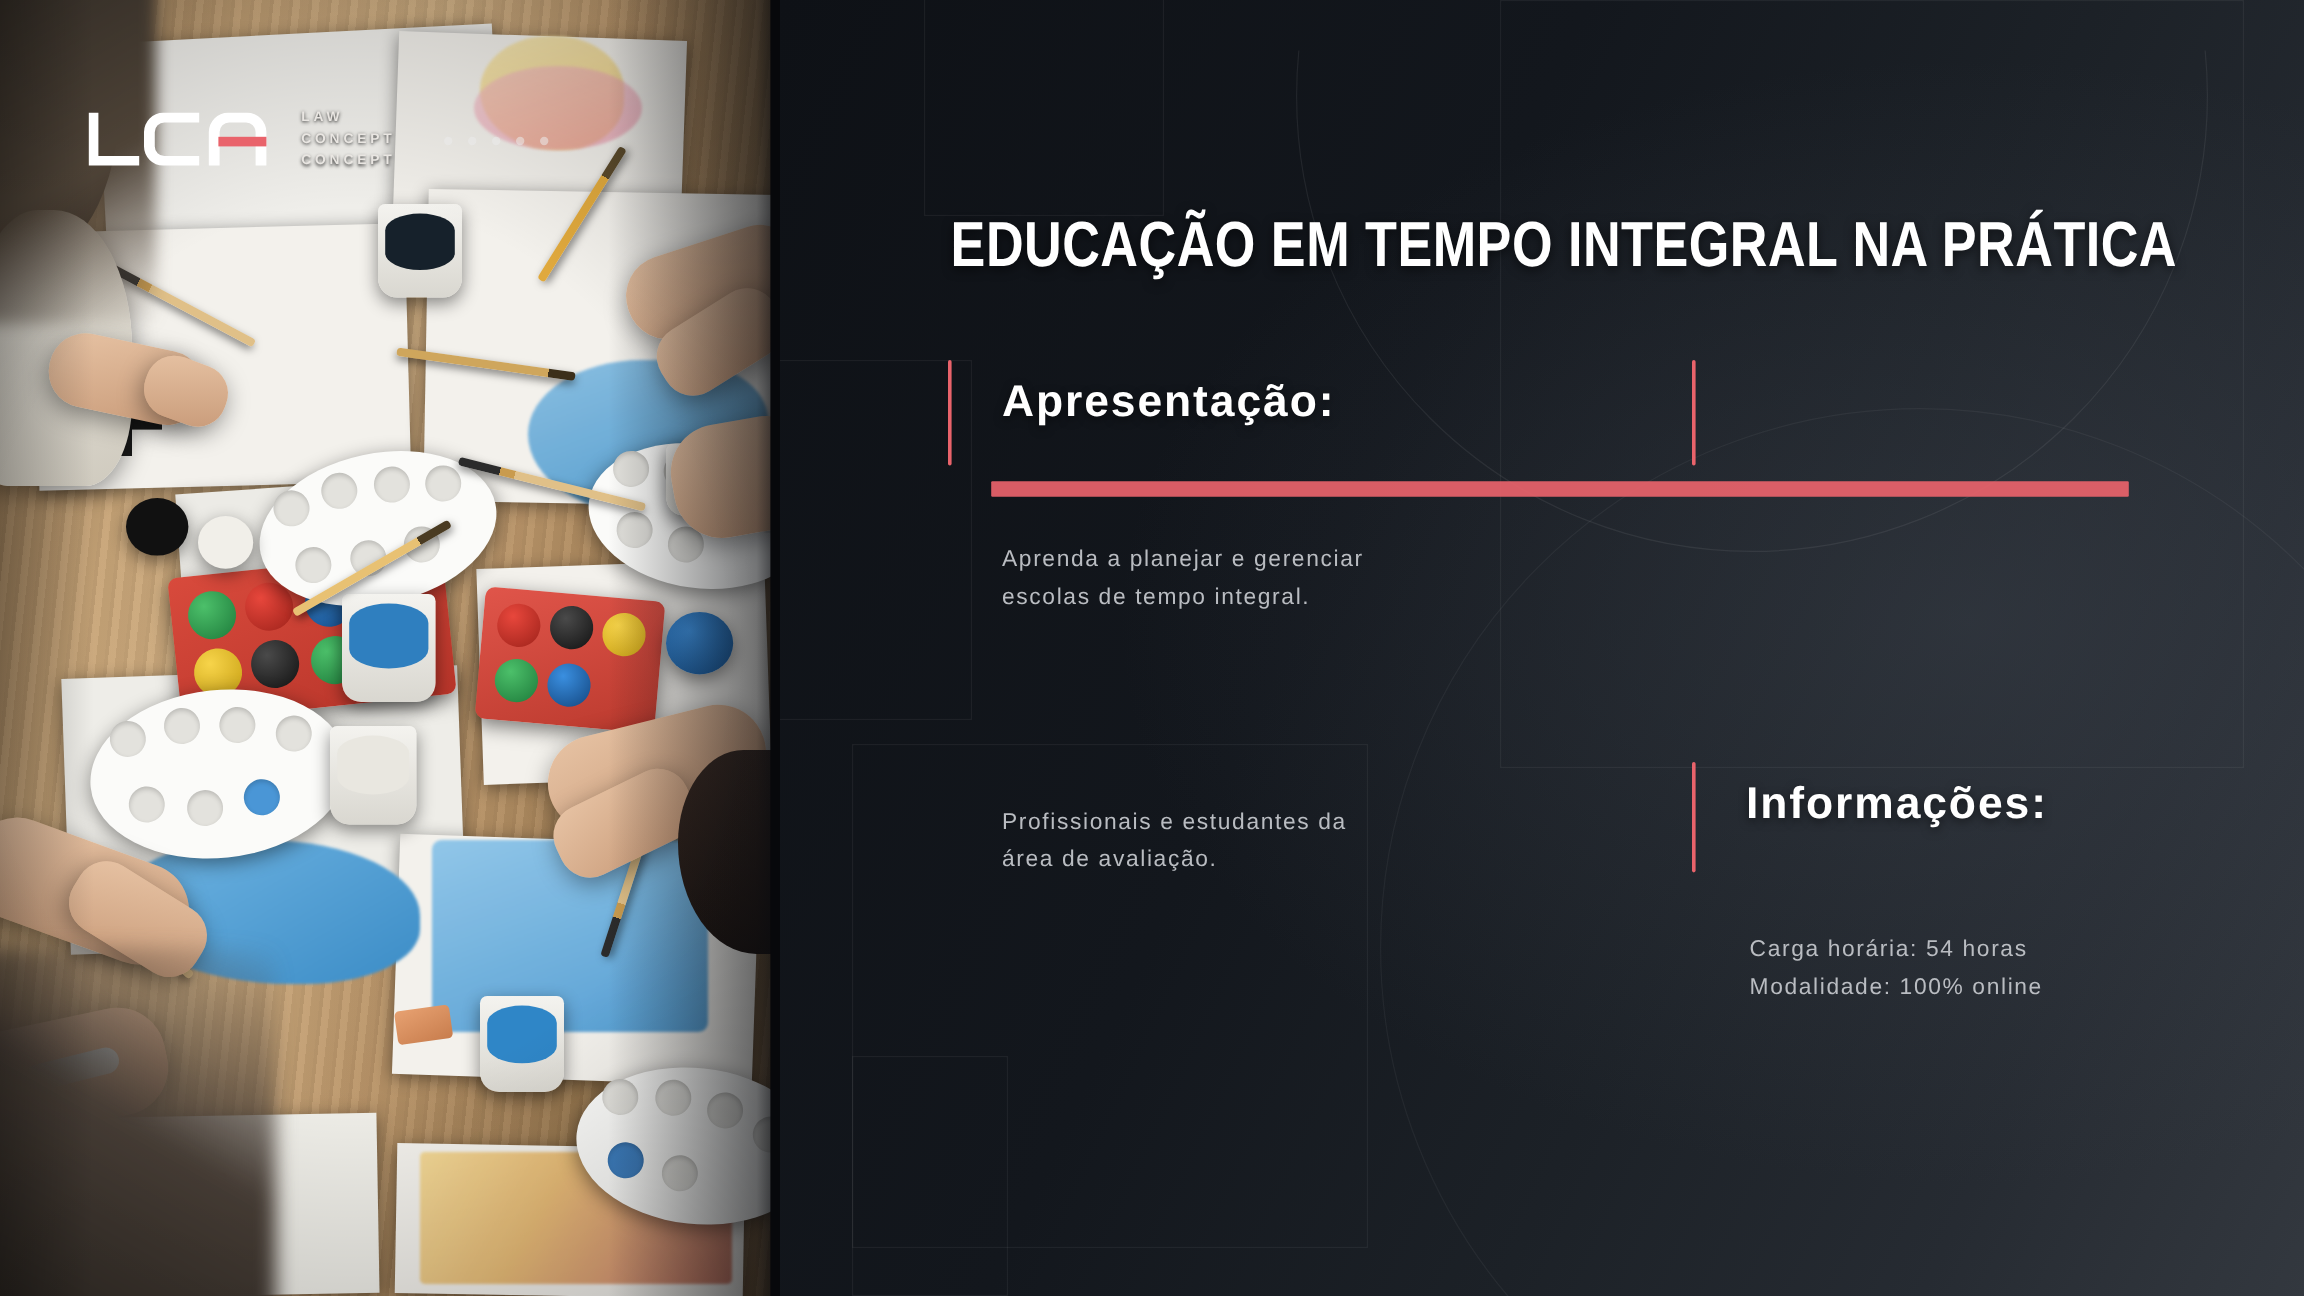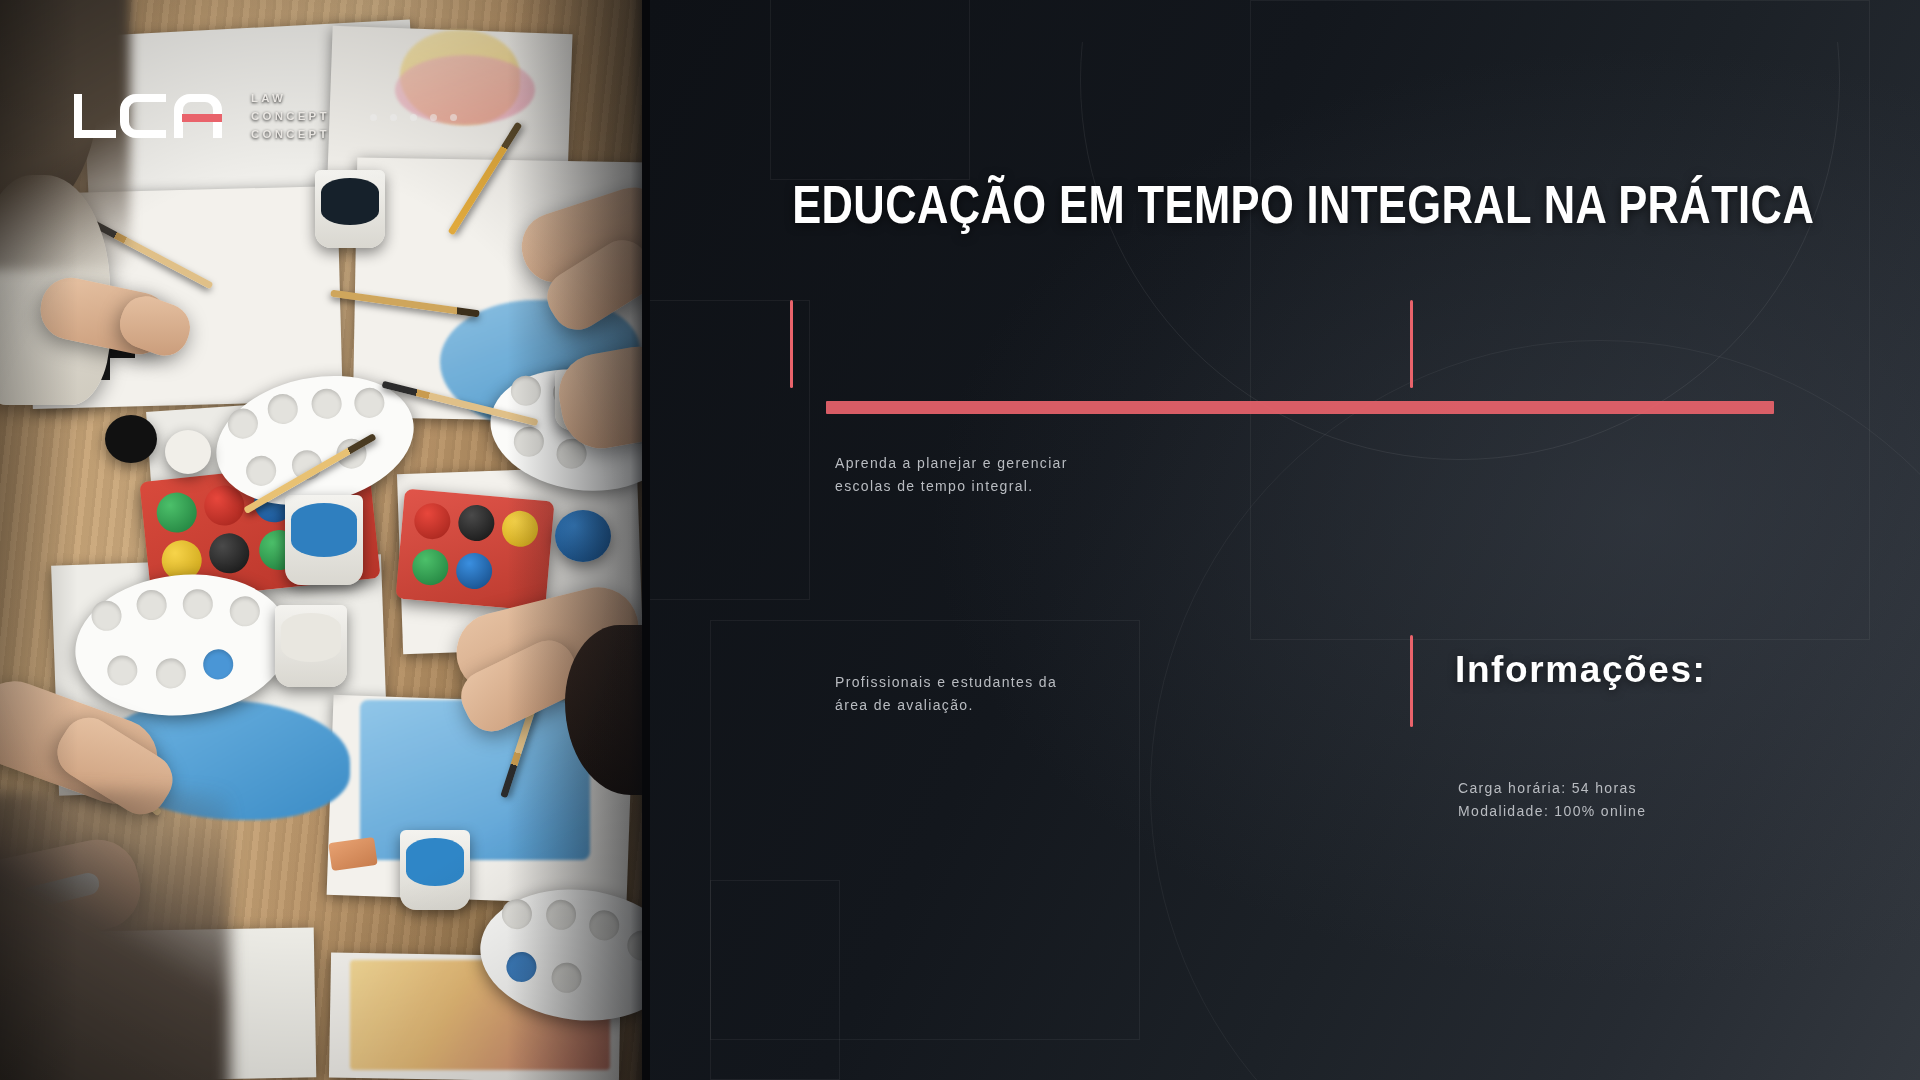--- a/index.html
+++ b/index.html
@@ -195,21 +195,21 @@
   .acc-3{ height:112px; }
   .acc-4{ height:92px; }
 
   .card-title{
     color:#ffffff; font-weight:700;
     font-size:37px; line-height:1.15; letter-spacing:1.6px;
     text-shadow:0 2px 8px rgba(0,0,0,.5);
     padding-top:14px;
   }
   .card-body{
-    color:#b9bcc1; font-size:14px; line-height:1.62; letter-spacing:1.35px;
+    color:#b9bcc1; font-size:19px; line-height:1.62; letter-spacing:1.35px;
     padding-left:45px; max-width:420px;
     white-space:pre-line;
   }
   .body-1{ margin-top:64px; }
   .body-2{ margin-top:64px; padding-left:45px; }
   .body-3{ margin-top:36px; }
   .body-4{ margin-top:50px; padding-left:48px; }
 </style>
 </head>
 <body>
@@ -387,20 +387,21 @@
     <div class="title-block">
       <div class="title">EDUCAÇÃO EM TEMPO INTEGRAL NA PRÁTICA</div>
       <div class="title-rule"></div>
     </div>
 
     <div class="grid">
 
       <div class="cell cell-tl">
         <div class="head-row">
           <div class="accent acc-1"></div>
+          <div class="card-title">Apresentação:</div>
         </div>
         <div class="card-body body-1">Aprenda a planejar e gerenciar
 escolas de tempo integral.</div>
       </div>
 
       <div class="cell cell-tr">
         <div class="head-row">
           <div class="accent acc-2"></div>
         </div>
       </div>

